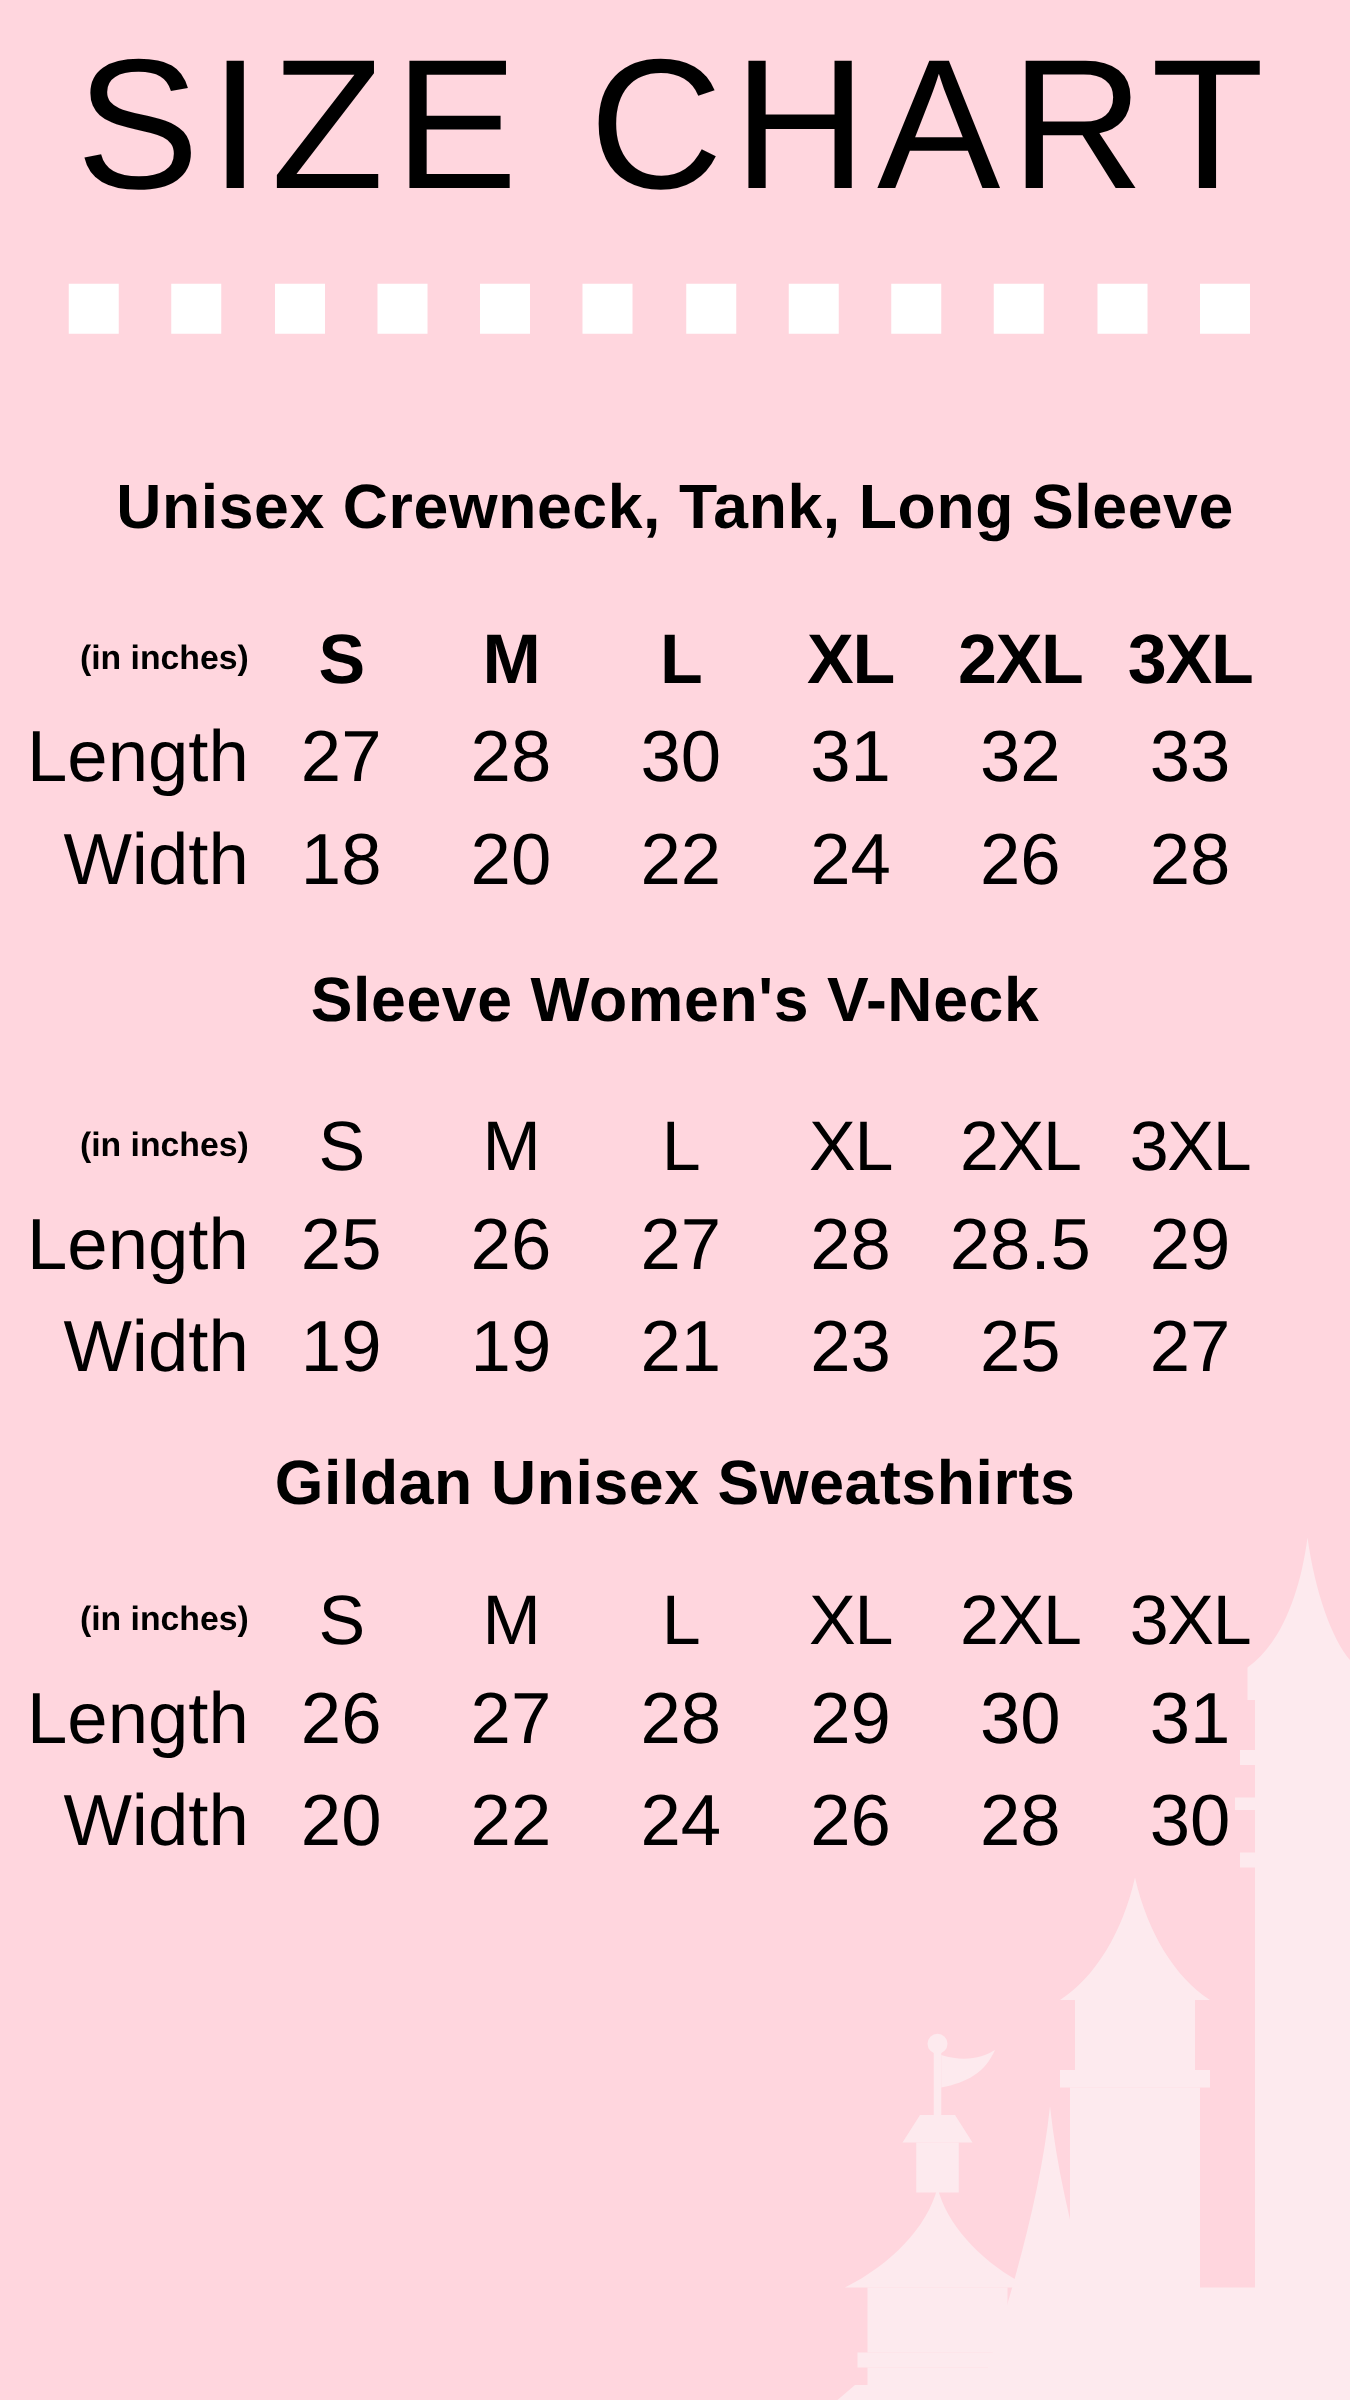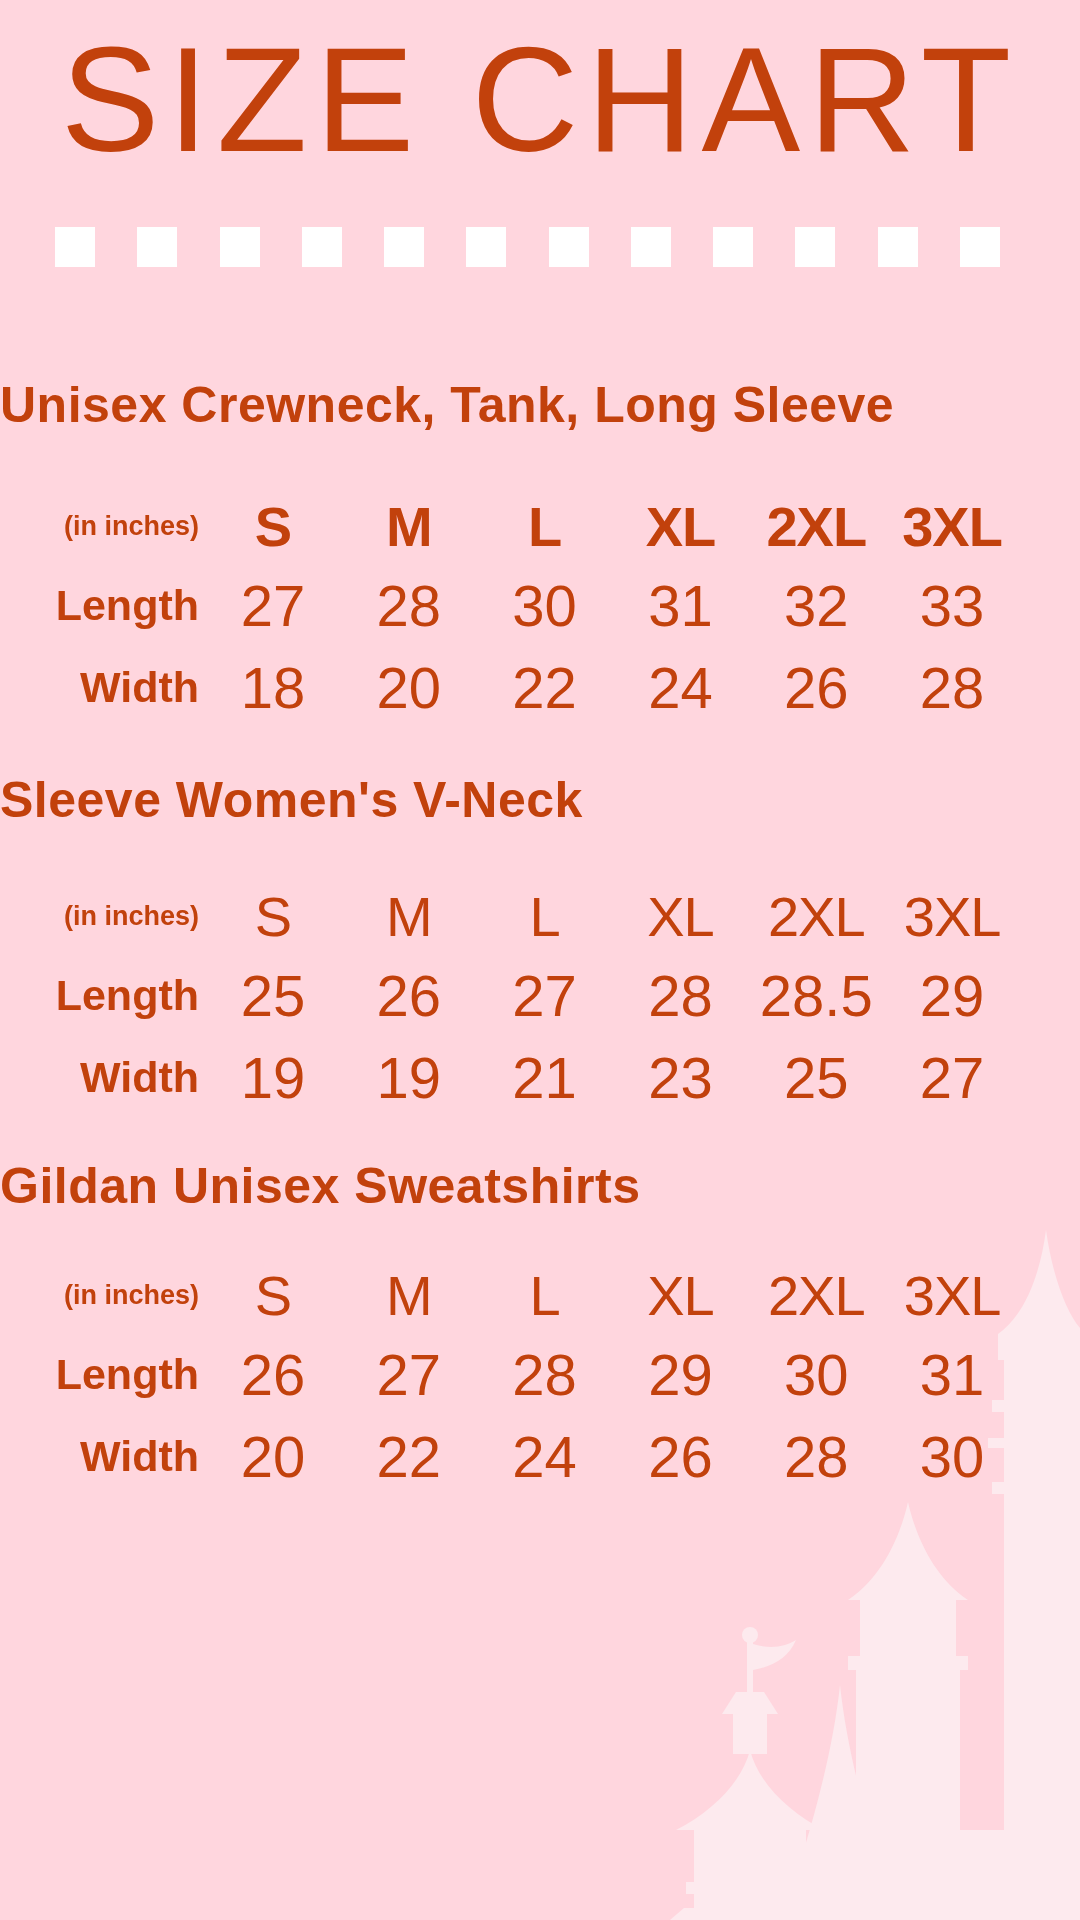--- a/index.html
+++ b/index.html
@@ -26,21 +26,21 @@
     position:absolute;
     top:227px;left:55px;width:945px;height:40px;
     display:flex;justify-content:space-between;
     z-index:2;
   }
   .square{width:40px;height:40px;background:#ffffff;}
   .section-title{
     position:absolute;left:0;width:1080px;height:54px;
     line-height:54px;
     font-size:50px;font-weight:800;
-    text-align:left;
+    text-align:center;
     letter-spacing:0.5px;
     z-index:2;
   }
   .st-1{top:378px;}
   .st-2{top:773px;}
   .st-3{top:1159px;}
   .size-table{
     position:absolute;left:30px;width:990px;
     display:grid;
     grid-template-columns:175px repeat(6,1fr);
@@ -50,36 +50,36 @@
   }
   .tb-1{top:489px;}
   .tb-2{top:879px;}
   .tb-3{top:1258px;}
   .cell{
     display:flex;align-items:center;justify-content:center;
     overflow:visible;white-space:nowrap;
   }
   .cell.lbl{justify-content:flex-end;padding-right:6px;}
   .unit-label{font-size:27px;font-weight:700;}
-  .row-label{font-size:43px;font-weight:700;}
+  .row-label{font-size:58px;font-weight:400;}
   .head-cell{font-size:56px;letter-spacing:-1px;}
   .head-bold{font-weight:800;}
   .head-med{font-weight:500;}
   .num-cell{font-size:58px;font-weight:400;}
   .castle{
     position:absolute;right:0;bottom:0;
     width:480px;height:690px;
     z-index:1;
     color:#fdeaee;
   }
 </style>
 </head>
 <body>
 
-<div class="canvas" style="background: rgb(255, 214, 222); color: #c2410c;">
+<div class="canvas" style="background: rgb(255, 214, 222); color: #000000;">
 
   <svg class="castle" viewBox="0 0 480 690" xmlns="http://www.w3.org/2000/svg" fill="currentColor" style="color: rgb(253, 234, 238);">
 
     <path d="M446,0 C452,44 466,82 480,98 L480,130 L398,130 L398,104 C424,86 440,46 446,0 Z"></path>
     <rect x="404" y="124" width="76" height="566"></rect>
     <rect x="392" y="170" width="14" height="12"></rect>
     <rect x="388" y="208" width="18" height="10"></rect>
     <rect x="392" y="252" width="14" height="12"></rect>
     <rect x="356" y="600" width="70" height="90"></rect>
 

